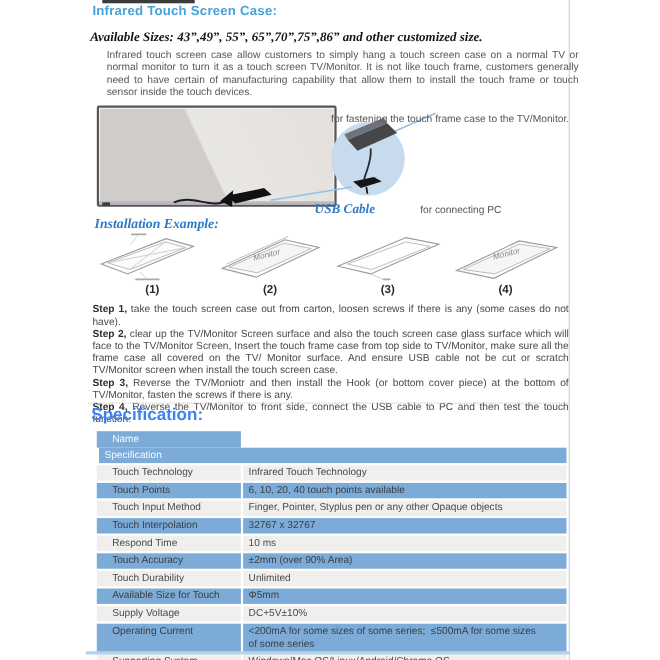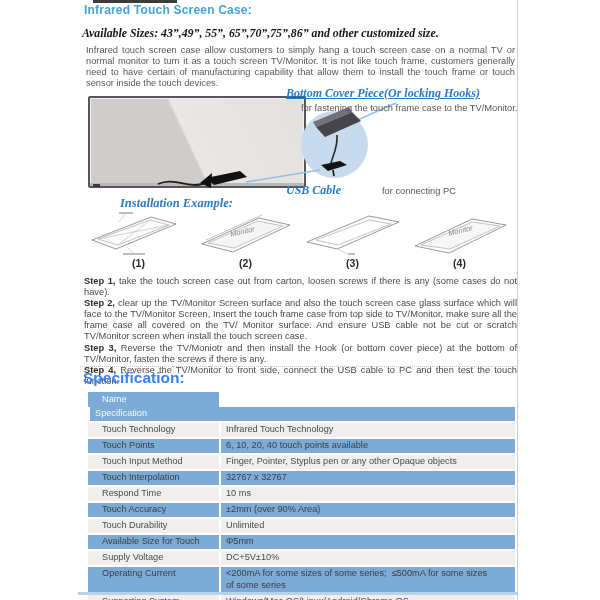--- a/index.html
+++ b/index.html
@@ -9,42 +9,42 @@
 
   
   .top-artifact{left:93px;top:0;width:84px;height:3px;background:#3c3c3c;}
   .right-border{left:517px;top:0;width:1px;height:600px;background:#cdd1d5;}
   .bottom-bar{left:78px;top:592px;width:440px;height:3px;background:#b7d3e9;}
 
   
   .title{left:84px;top:3px;font-size:12px;font-weight:bold;color:#47a2da;letter-spacing:.2px;}
   .subtitle{left:82px;top:26px;width:440px;font-family:"Liberation Serif",serif;
             font-style:italic;font-weight:bold;font-size:11.8px;color:#141414;}
-  .intro{left:86px;top:45px;width:429px;font-size:9.3px;line-height:11px;color:#575757;
+  .intro{left:97px;top:45px;width:429px;font-size:9.3px;line-height:11px;color:#575757;
          text-align:justify;margin:0;}
 
   
   .tv{left:88px;top:96px;width:214px;height:88px;border:2px solid #55555a;border-radius:2px;
       background:linear-gradient(65deg,#cfccc9 46%,#e9e7e4 47%,#e3e0dd 100%);
       box-shadow:inset 0 0 0 1px #f2f1f0;}
   .tv-strip{position:absolute;left:0;bottom:0;width:100%;height:3px;background:#b9b9bd;}
   .tv-logo{position:absolute;left:3px;bottom:-1px;width:7px;height:3px;background:#3a3a3a;}
   .inset-circle{left:301px;top:111px;width:67px;height:67px;border-radius:50%;background:#c7daee;}
   .fig-svg{left:0;top:0;width:600px;height:600px;pointer-events:none;}
   .cover-label{left:286px;top:86px;font-family:"Liberation Serif",serif;font-style:italic;
                font-weight:bold;font-size:12px;color:#2d7ac6;text-decoration:underline;}
   .cover-caption{left:301px;top:103px;font-size:9.3px;color:#575757;}
   .usb-line{left:286px;top:183px;display:flex;align-items:baseline;gap:4px;}
   .usb-label{font-family:"Liberation Serif",serif;font-style:italic;font-weight:bold;
              font-size:12px;color:#2d7ac6;}
   .usb-caption{font-size:9.3px;color:#575757;margin-left:37px;}
 
   
   .install-heading{left:86px;top:196px;font-family:"Liberation Serif",serif;font-style:italic;
-                   font-weight:bold;font-size:12.5px;color:#2d7ac6;margin-left:34px;}
+                   font-weight:bold;font-size:12.5px;color:#2d7ac6;}
   .diagrams{left:85px;top:210px;width:430px;display:flex;}
   .diagram-cell{position:relative;width:107px;display:flex;flex-direction:column;align-items:center;}
   .diagram-cell svg{display:block;}
   .diagram-label{font-size:10.5px;font-weight:600;color:#2b2b2b;margin-top:1px;}
   .monitor-text{position:absolute;font-size:7.5px;color:#8a8a8a;transform:rotate(-14deg) skewX(-12deg);}
   .d2 .monitor-text{left:38px;top:17px;}
   .d4 .monitor-text{left:42px;top:16px;}
 
   
   .steps{left:84px;top:276px;width:433px;font-size:9.3px;line-height:11.1px;color:#4a4a4a;
@@ -92,21 +92,20 @@
     <polygon points="316,127 352,112 349,107 313,122" fill="#71717a"></polygon>
     <path d="M337,135 C338,147 333,155 331,163" stroke="#2b2b2b" stroke-width="1.6" fill="none"></path>
     <polygon points="321,165 340,161 347,165 328,171" fill="#141414"></polygon>
     <line x1="333" y1="170" x2="334" y2="176" stroke="#141414" stroke-width="1.6"></line>
 
     <path d="M158,184 C175,176 192,191 208,182" stroke="#1d1d1d" stroke-width="1.8" fill="none"></path>
     <polygon points="206,178 240,171 247,177 214,185" fill="#111111"></polygon>
     <polygon points="200,183 212,173 211,188" fill="#111111"></polygon>
   </svg>
 
-  <div class="abs cover-label">Bottom Cover Piece(Or locking Hooks)</div>
   <div class="abs cover-caption">for fastening the touch frame case to the TV/Monitor.</div>
   <div class="abs usb-line">
     <span class="usb-label">USB Cable</span>
     <span class="usb-caption">for connecting PC</span>
   </div>
 
   <div class="abs install-heading">Installation Example:</div>
   <div class="abs diagrams">
 
     <div class="diagram-cell d1">

